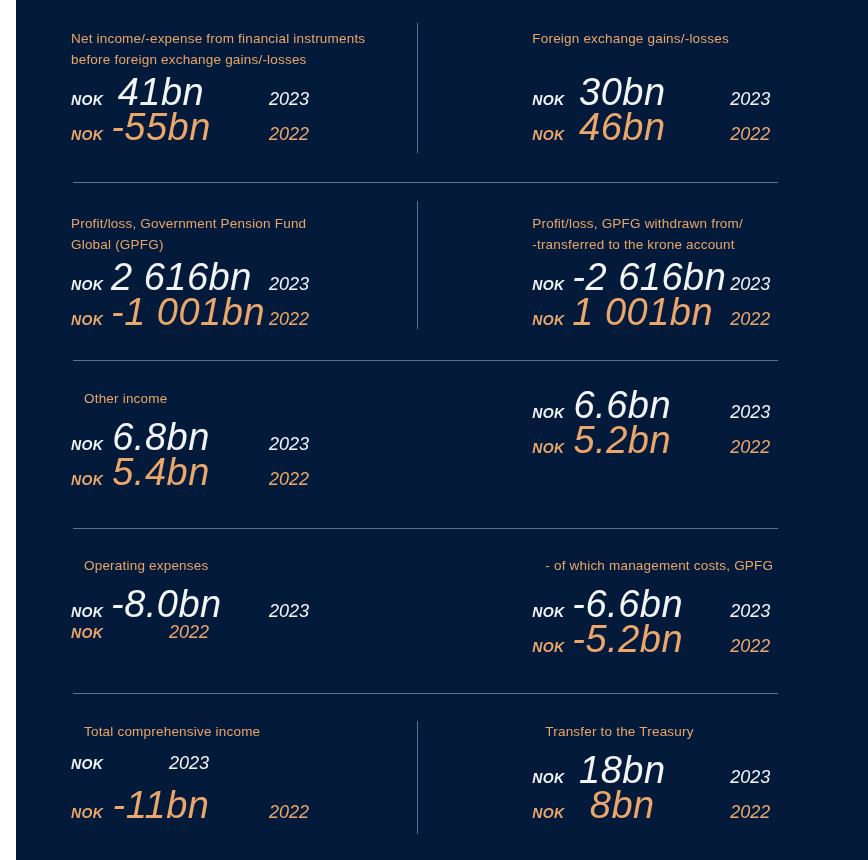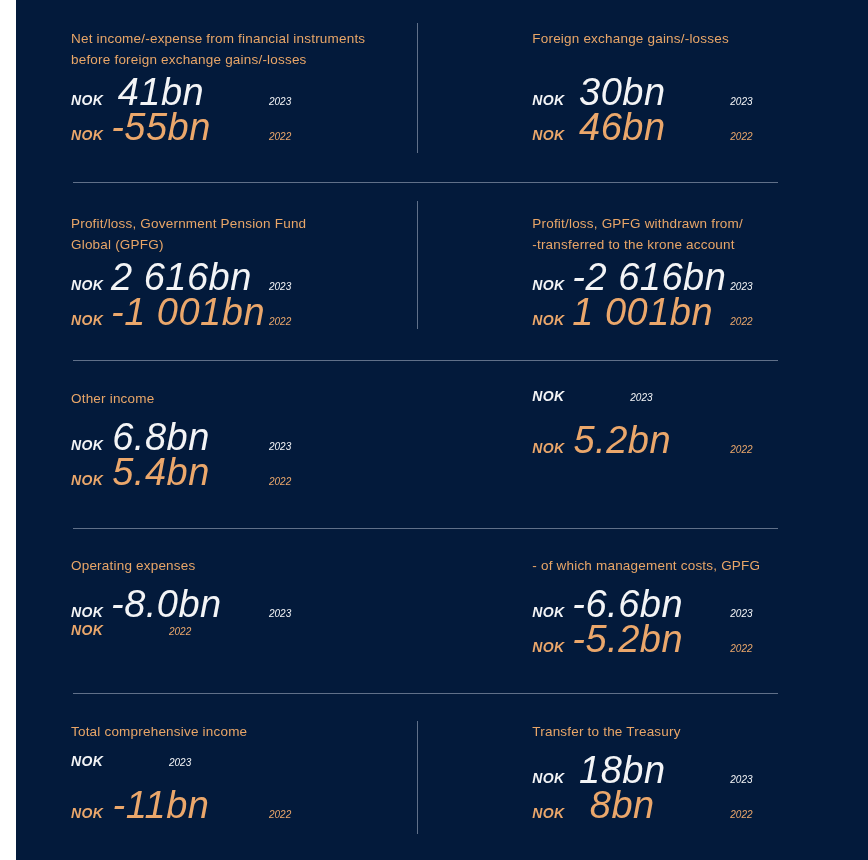--- a/index.html
+++ b/index.html
@@ -34,28 +34,28 @@
     background:rgba(210,218,232,0.45);
   }
   .vdiv-a{top:-5px;height:130px;}
   .vdiv-b{top:-12px;height:128px;}
   .vdiv-c{top:0;height:113px;}
   .label{
     color:#e9a668;font-size:13.5px;line-height:21px;
     white-space:pre-line;letter-spacing:0.2px;
   }
   .label-tall{min-height:42px;margin-bottom:5px;}
-  .label-short{min-height:21px;margin-bottom:11px;}
+  .label-short{min-height:21px;margin-bottom:11px;margin-left:13px;}
   .stat{
     display:grid;grid-template-columns:40px 100px 1fr;
     align-items:baseline;height:35px;white-space:nowrap;font-style:italic;
   }
   .nok{font-weight:bold;font-size:14px;letter-spacing:0.4px;}
   .val{font-size:38px;line-height:35px;text-align:center;letter-spacing:0.5px;}
-  .yr{font-size:10px;padding-left:58px;}
+  .yr{font-size:18px;padding-left:58px;}
   .c-2023{color:#f3f4f6;}
   .c-2022{color:#eba76b;}
 </style>
 </head>
 <body>
 
 <div class="panel">
 
   <div class="row row-1">
     <div class="cols">
@@ -142,20 +142,21 @@
         <div class="stat c-2022">
           <span class="nok">NOK</span>
           <span class="val">5.4bn</span>
           <span class="yr">2022</span>
         </div>
       </div>
       <div class="spacer"></div>
       <div class="cell">
         <div class="stat c-2023">
           <span class="nok">NOK</span>
+          <span class="val">6.6bn</span>
           <span class="yr">2023</span>
         </div>
         <div class="stat c-2022">
           <span class="nok">NOK</span>
           <span class="val">5.2bn</span>
           <span class="yr">2022</span>
         </div>
       </div>
     </div>
   </div>

